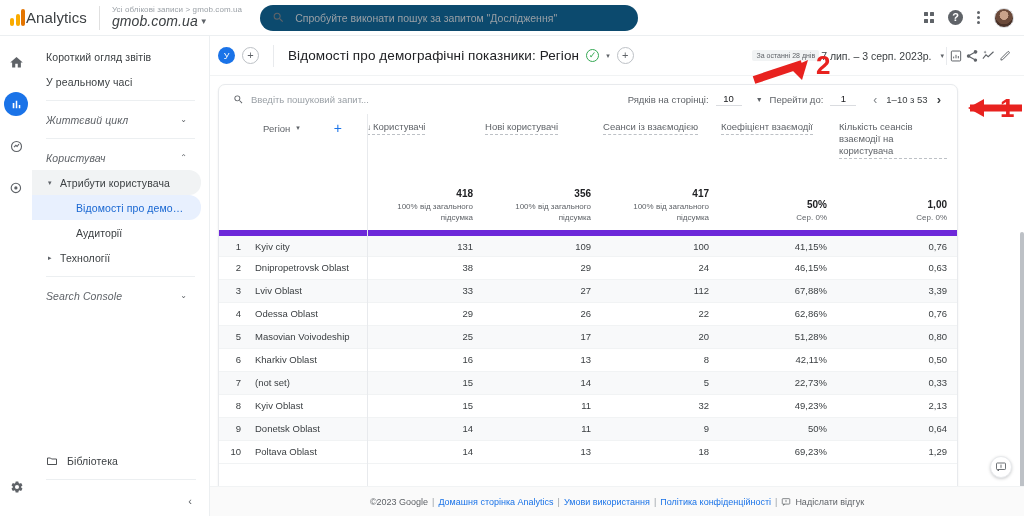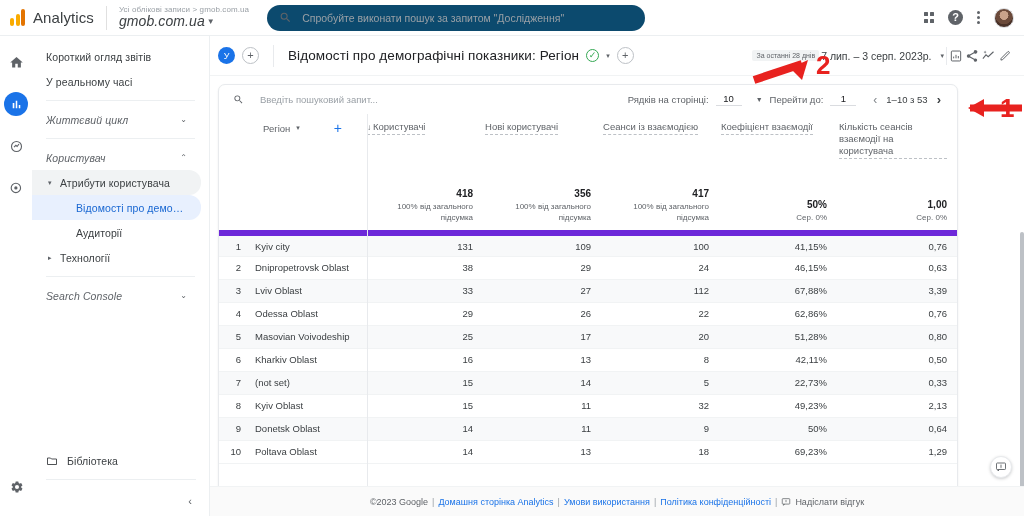--- a/index.html
+++ b/index.html
@@ -15,21 +15,21 @@
     position: absolute; top: 0; left: 0; width: 1024px; height: 36px;
     background: #fff; display: flex; align-items: center;
     border-bottom: 1px solid #eceff1;
   }
   .ga-logo { margin-left: 10px; display: flex; align-items: flex-end; gap: 1.5px; height: 17px; }
   .ga-logo i { display: block; width: 4px; background: #f9ab00; border-radius: 2px; }
   .ga-logo i:nth-child(1) { height: 8px; }
   .ga-logo i:nth-child(2) { height: 12px; }
   .ga-logo i:nth-child(3) { height: 17px; background: #e37400; }
   .brand-name {
-    font-size: 15px; color: #3c4043; margin-left: 8px; letter-spacing: .1px;
+    font-size: 15px; color: #3c4043; margin-left: 1px; letter-spacing: .1px;
   }
   .brand-divider { width: 1px; height: 24px; background: #e0e0e0; margin: 0 12px; }
   .acct { line-height: 1.05; }
   .acct-crumb { font-size: 8px; color: #9aa0a6; letter-spacing: .1px; }
   .acct-name { font-size: 14px; color: #3c4043; letter-spacing: .1px; font-style: italic; }
   .acct-name .caret { font-size: 8px; color: #5f6368; vertical-align: 2px; margin-left: 2px; }
 
   .searchbox {
     margin-left: 18px; width: 378px; height: 26px; background: #0c4a6e;
     border-radius: 13px; display: flex; align-items: center; padding: 0 12px;
@@ -132,21 +132,21 @@
   
   .card {
     position: absolute; top: 48px; left: 8px; width: 740px; height: 423px;
     background: #fff; border: 1px solid #e8eaed; border-radius: 7px;
     box-shadow: 0 1px 2px rgba(60,64,67,.10); overflow: hidden;
   }
   .card-controls {
     height: 29px; display: flex; align-items: center; padding: 0 14px;
     font-size: 9.5px; color: #5f6368;
   }
-  .tbl-search { display: flex; align-items: center; gap: 16px; }
+  .tbl-search { display: flex; align-items: center; gap: 7px; }
   .tbl-search .ph { color: #9aa0a6; font-size: 9.5px; }
   .pager { margin-left: auto; display: flex; align-items: center; gap: 7px; }
   .pager .lbl { color: #5f6368; }
   .rows-val { color: #202124; }
   .underline-input {
     border-bottom: 1px solid #dadce0; min-width: 26px; text-align: center;
     color: #202124; padding-bottom: 1px;
   }
   .pg-chev { color: #80868b; font-size: 12px; padding: 0 2px; }
   .pg-chev.active { color: #3c4043; font-weight: bold; font-size: 13px; }

